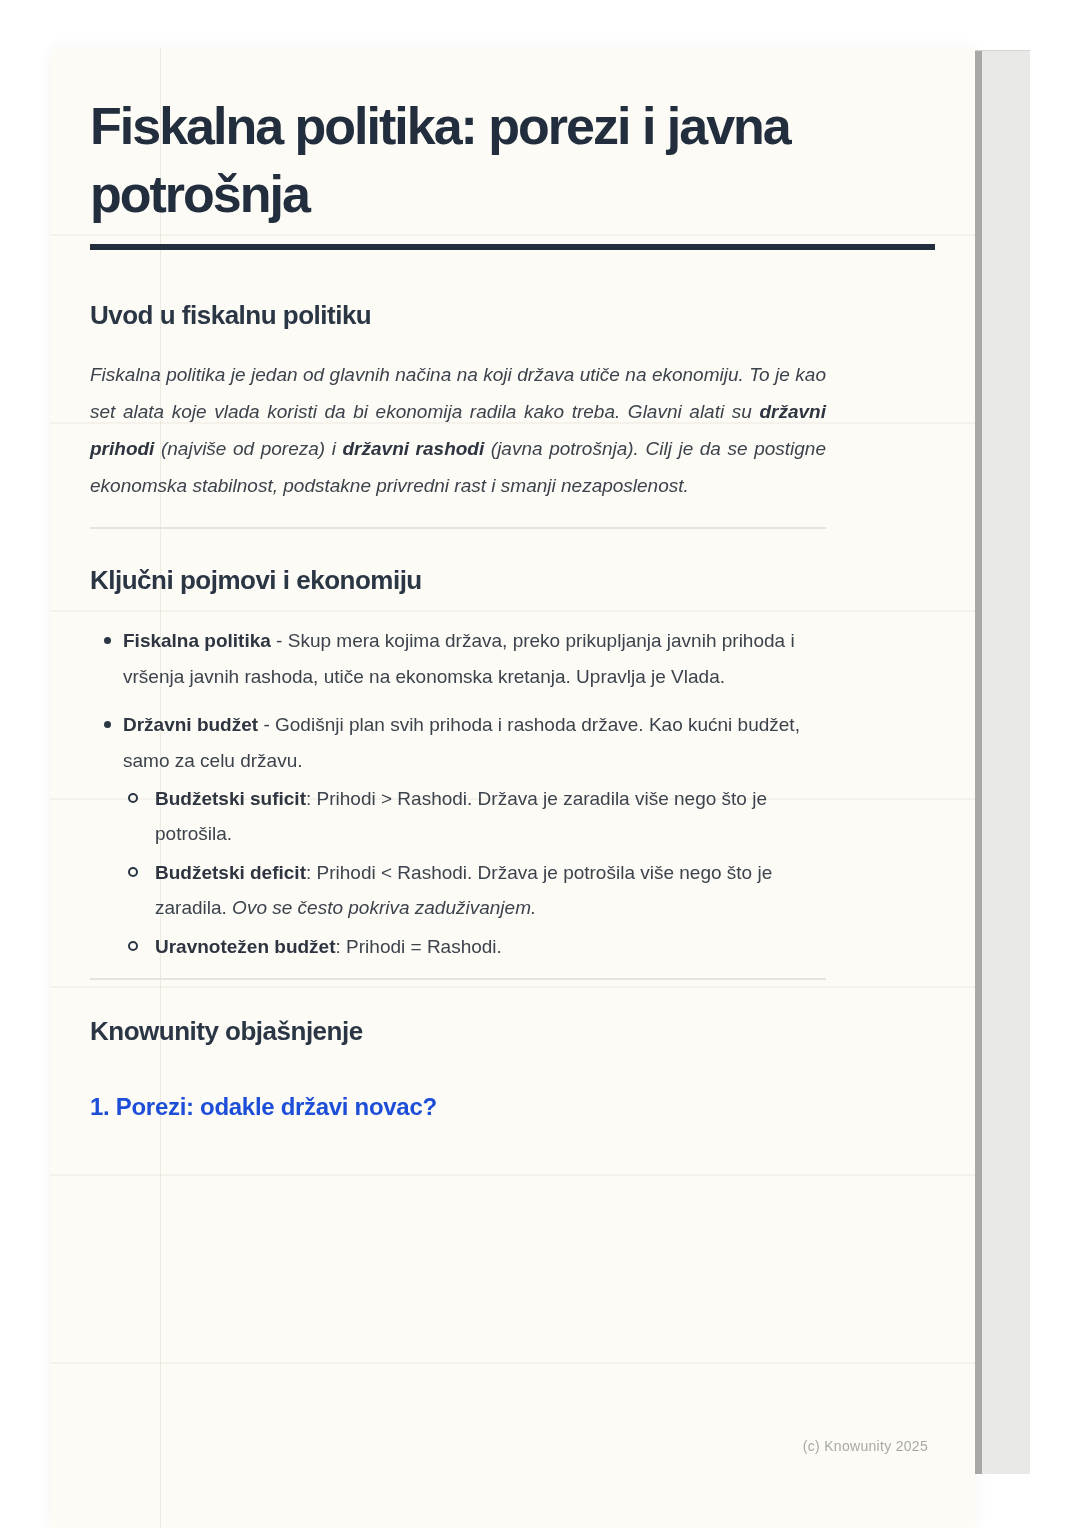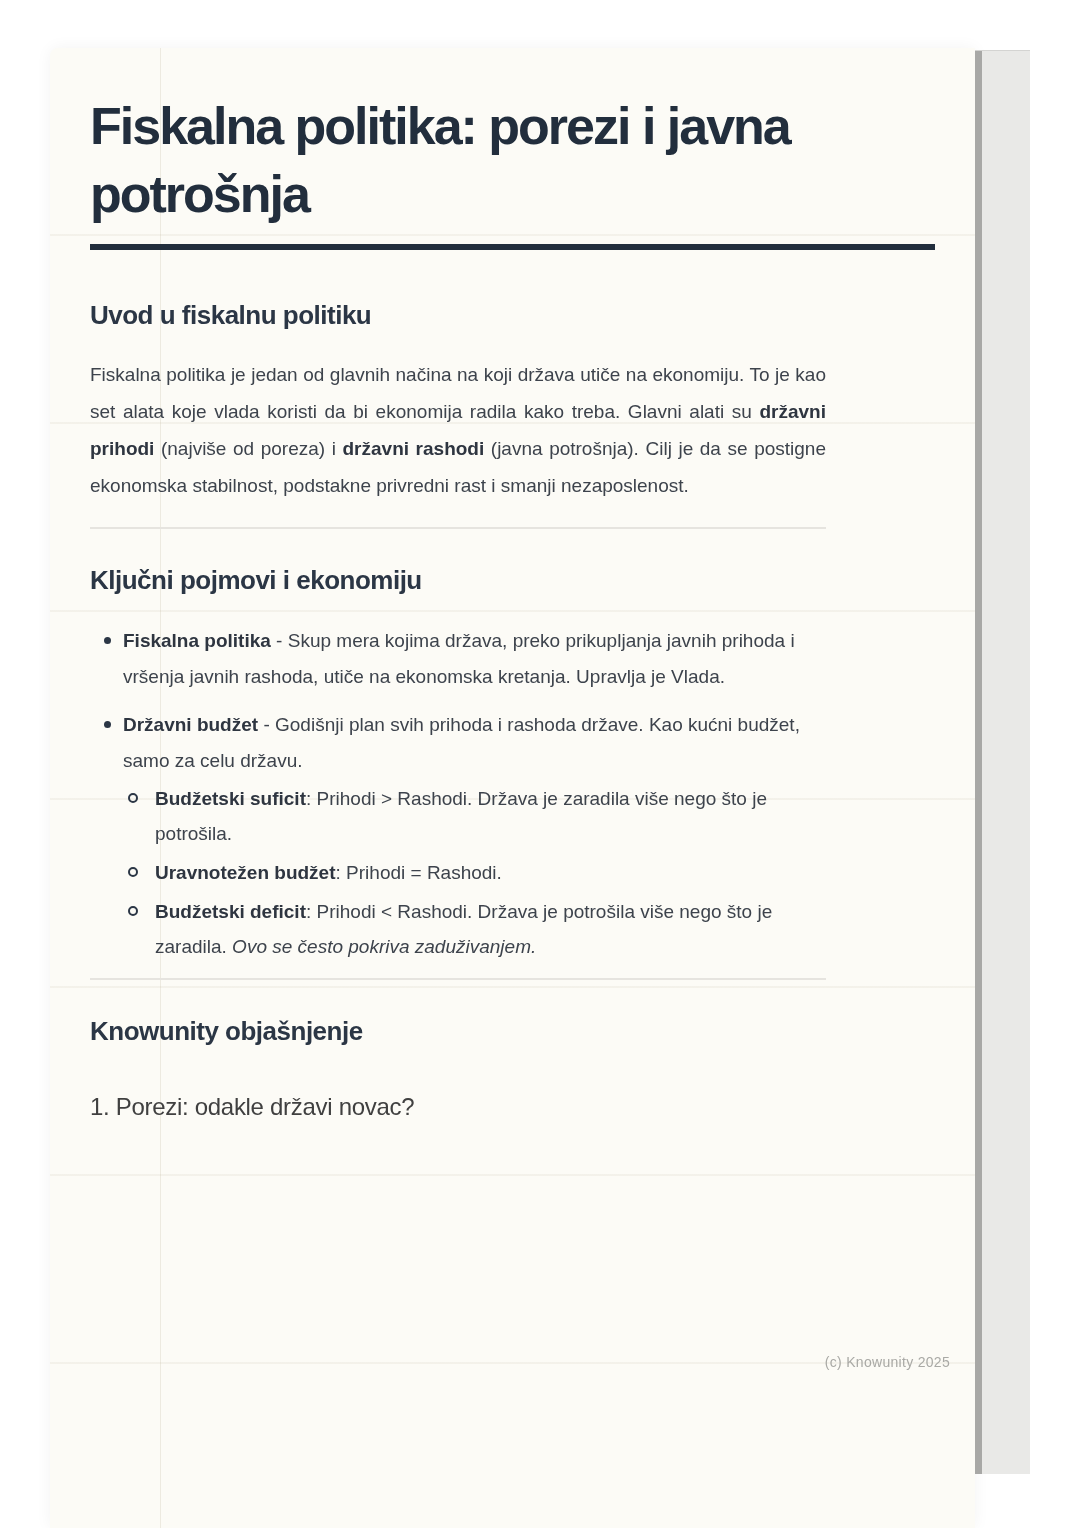--- a/index.html
+++ b/index.html
@@ -8,21 +8,20 @@
     width: 1080px;
     height: 1528px;
     background: #ffffff;
     font-family: "Liberation Sans", "DejaVu Sans", sans-serif;
     overflow: hidden;
   }
   .viewer {
     position: relative;
     width: 1000px;
     height: 1528px;
-    padding-left: 22px;
   }
   
   .page {
     position: absolute;
     left: 50px;
     top: 48px;
     width: 925px;
     height: 1480px;
     background: #fcfbf6;
     border-radius: 8px 0 0 0;
@@ -73,30 +72,31 @@
     line-height: 34px;
     font-weight: 700;
     letter-spacing: -0.5px;
     color: #2b3645;
   }
   h2.sec-heading.tight { margin-top: 34px; }
   h3.sub-heading {
     margin: 44px 0 0 0;
     font-size: 24px;
     line-height: 30px;
-    font-weight: 400;
+    font-weight: 700;
     letter-spacing: -0.3px;
-    color: #404040;
+    color: #1d4ed8;
   }
   p.body-text {
     width: 736px;
     margin: 24px 0 0 0;
     font-size: 19px;
     line-height: 37px;
     color: #3d434c;
+    font-style: italic;
   }
   p.body-text.justified { text-align: justify; }
   p.body-text.last { margin-top: 26px; }
   .divider {
     width: 736px;
     height: 2px;
     background: #e6e4df;
     border: none;
     margin: 23px 0 0 0;
   }
@@ -162,21 +162,21 @@
   .scroll-thumb {
     position: absolute;
     left: 0;
     top: 0;
     width: 7px;
     height: 100%;
     background: #a8a8a6;
   }
   .footer-copyright {
     position: absolute;
-    top: 1354px;
+    top: 1438px;
     right: 72px;
     font-size: 14px;
     letter-spacing: 0.3px;
     color: #a9a9a5;
     z-index: 5;
   }
 </style>
 </head>
 <body>
 
@@ -199,22 +199,22 @@
       <div class="divider"></div>
 
       <h2 class="sec-heading tight">Ključni pojmovi i ekonomiju</h2>
 
       <ul class="key-list">
         <li><span class="b">Fiskalna politika</span><span> - Skup mera kojima država, preko prikupljanja javnih prihoda i vršenja javnih rashoda, utiče na ekonomska kretanja. Upravlja je Vlada.</span></li>
         <li>
           <span><span class="b">Državni budžet</span><span> - Godišnji plan svih prihoda i rashoda države. Kao kućni budžet, samo za celu državu.</span></span>
           <ul class="sub-list">
             <li><span class="b">Budžetski suficit</span><span>: Prihodi &gt; Rashodi. Država je zaradila više nego što je potrošila.</span></li>
+            <li><span class="b">Budžetski deficit</span><span>: Prihodi &lt; Rashodi. Država je potrošila više nego što je zaradila. </span><span class="i">Ovo se često pokriva zaduživanjem.</span></li>
             <li><span class="b">Uravnotežen budžet</span><span>: Prihodi = Rashodi.</span></li>
-            <li><span class="b">Budžetski deficit</span><span>: Prihodi &lt; Rashodi. Država je potrošila više nego što je zaradila. </span><span class="i">Ovo se često pokriva zaduživanjem.</span></li>
           </ul>
         </li>
       </ul>
 
       <div class="divider second"></div>
 
       <h2 class="sec-heading tight">Knowunity objašnjenje</h2>
 
       <h3 class="sub-heading">1. Porezi: odakle državi novac?</h3>
 

